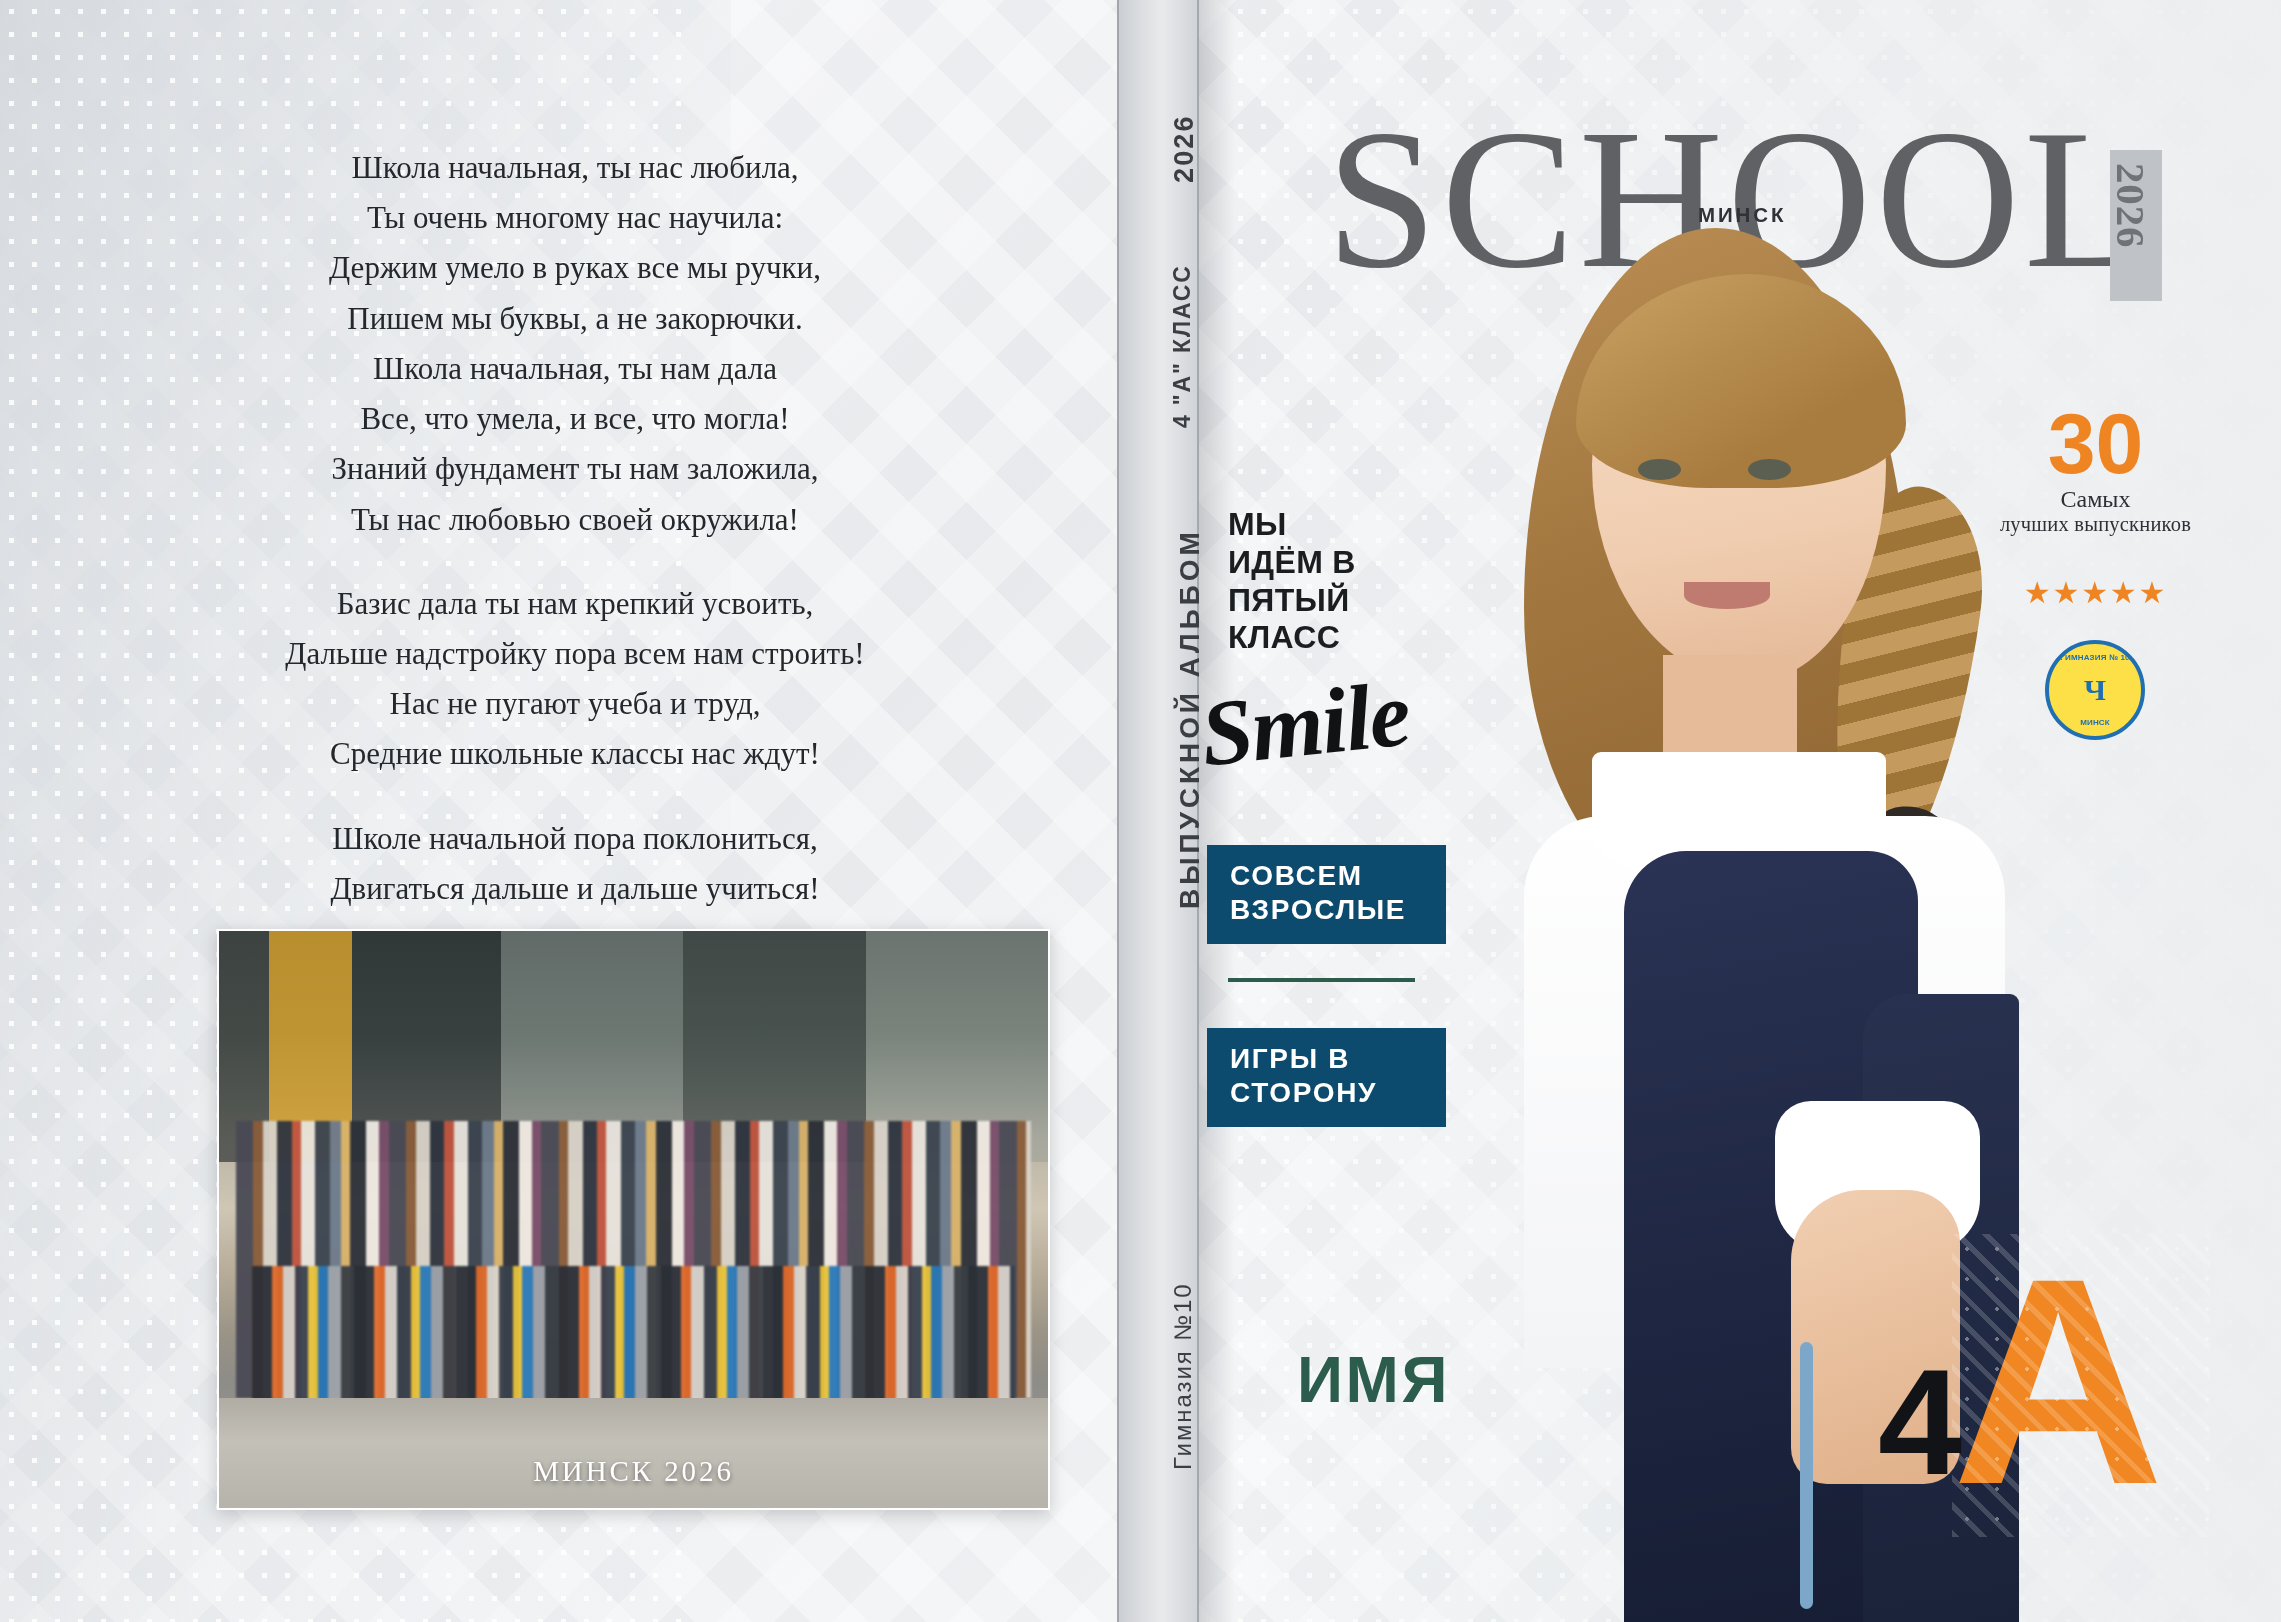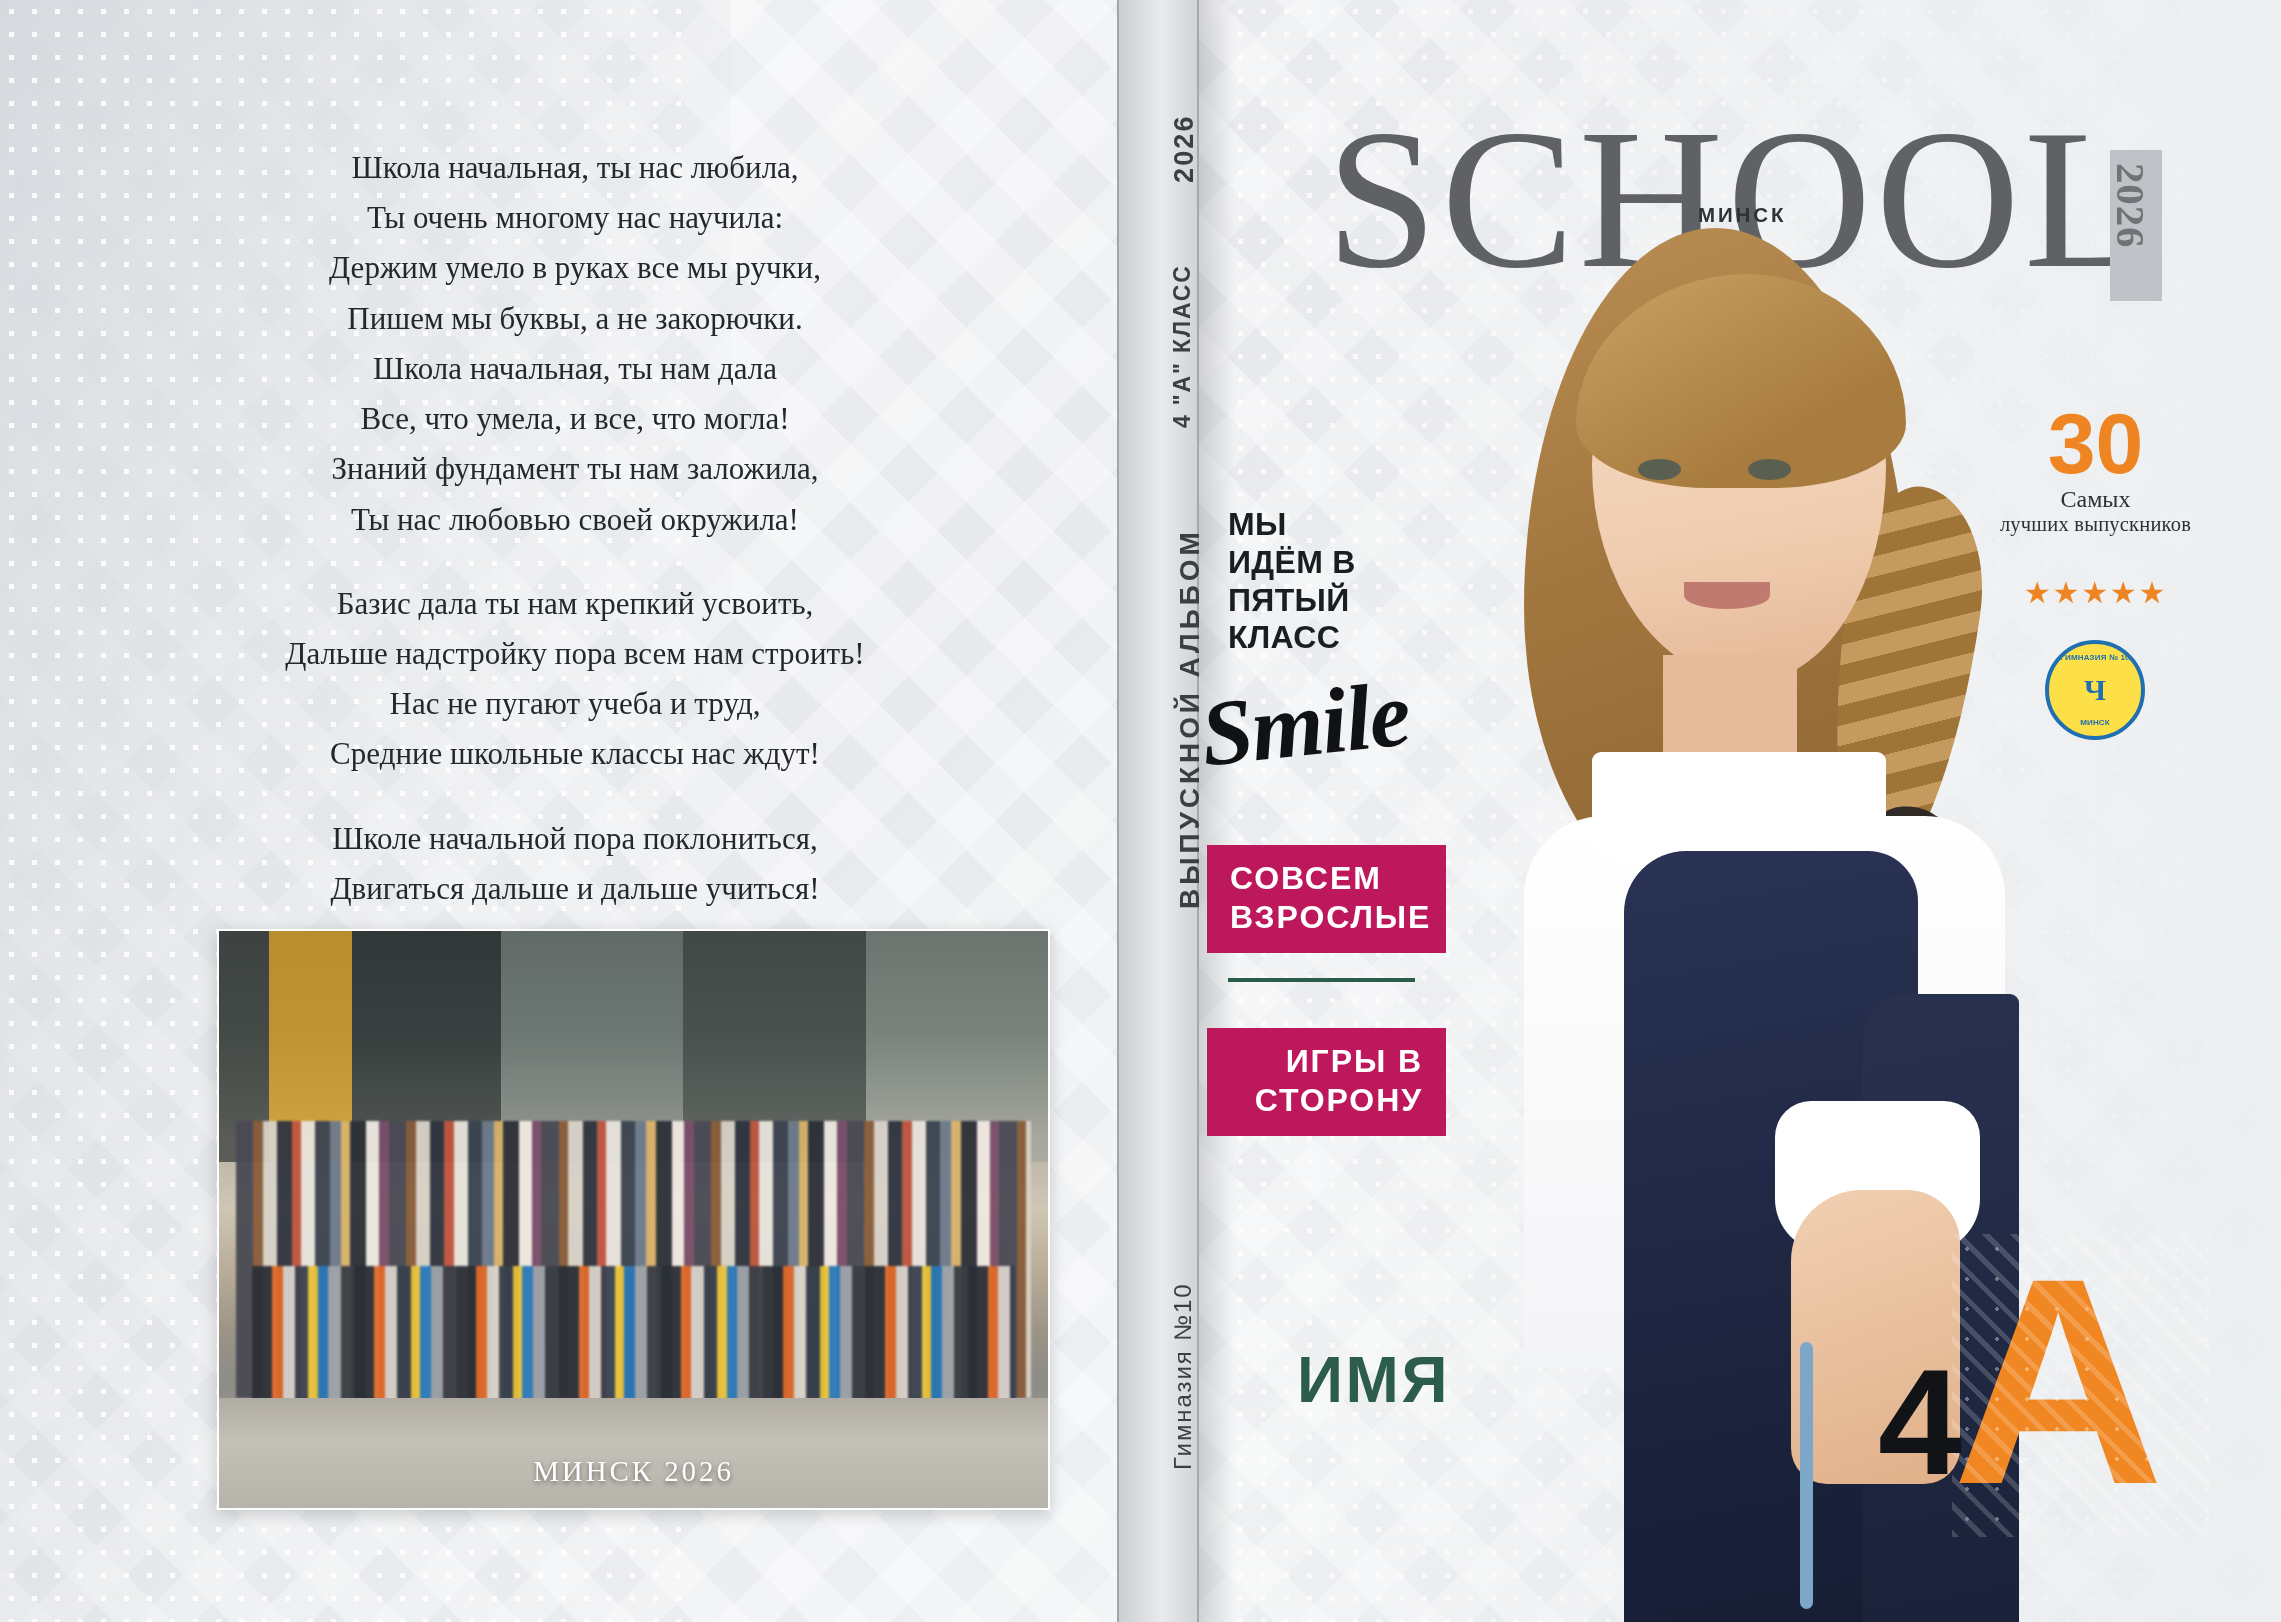--- a/index.html
+++ b/index.html
@@ -289,25 +289,25 @@
     font-style: italic;
     font-size: 93px;
     font-weight: 700;
     color: #101214;
     transform: rotate(-6deg);
     letter-spacing: -.02em;
   }
 
   .tag {
     position: absolute;
-    background: #be185d;
+    background: #0c4a6e;
     color: #ffffff;
     font-weight: 700;
     letter-spacing: .06em;
-    font-size: 32px;
+    font-size: 28px;
     line-height: 1.22;
     padding: 14.3px 23px 16px 23px;
     box-sizing: border-box;
   }
   .tag-1 { left: 1207px; top: 845px; width: 239px; }
   .tag-2 { left: 1207px; top: 1028px; width: 239px; }
   .tag-divider {
     position: absolute;
     left: 1228px; top: 978px;
     width: 187px; height: 3.6px;
@@ -600,21 +600,21 @@
 ПЯТЫЙ
 КЛАСС</div>
 
   <div class="smile">
     <span>Smile</span>
   </div>
 
   <div class="tag tag-1" style="white-space: pre-line;">СОВСЕМ
 ВЗРОСЛЫЕ</div>
   <div class="tag-divider"></div>
-  <div class="tag tag-2" style="white-space: pre-line; text-align: right;">ИГРЫ В
+  <div class="tag tag-2" style="white-space: pre-line;">ИГРЫ В
 СТОРОНУ</div>
 
   <div class="name-block">
     <div class="name-first">ИМЯ</div>
   </div>
 
   <div class="class-letter">А</div>
   <div class="class-letter-pattern"></div>
   <div class="class-num">4</div>
 

